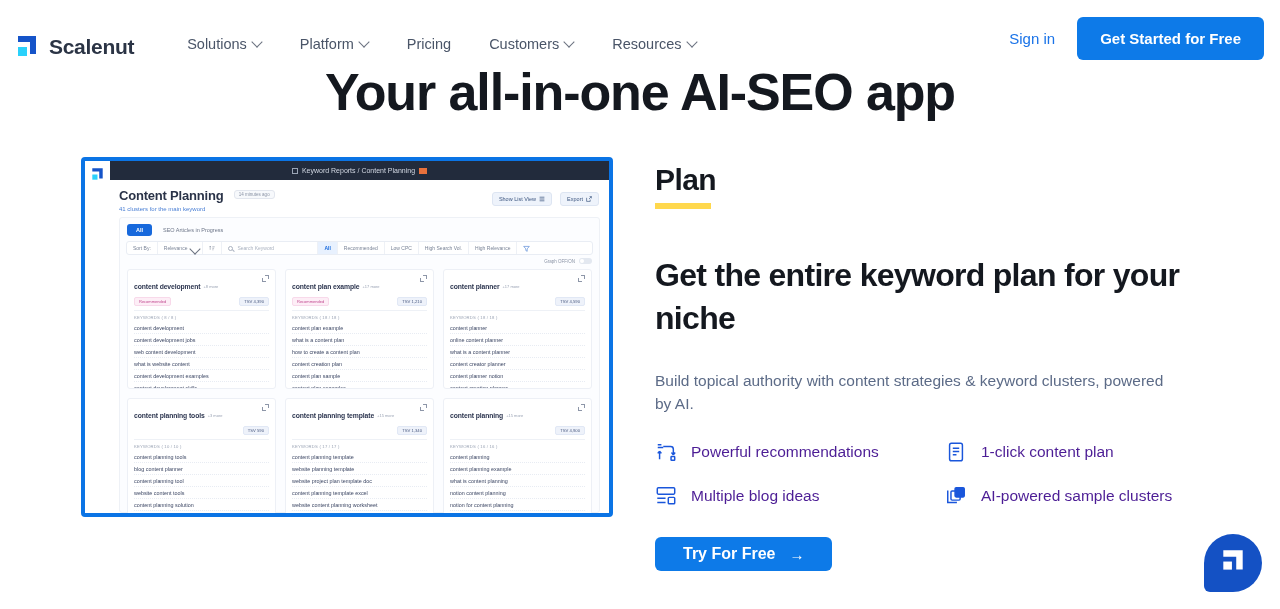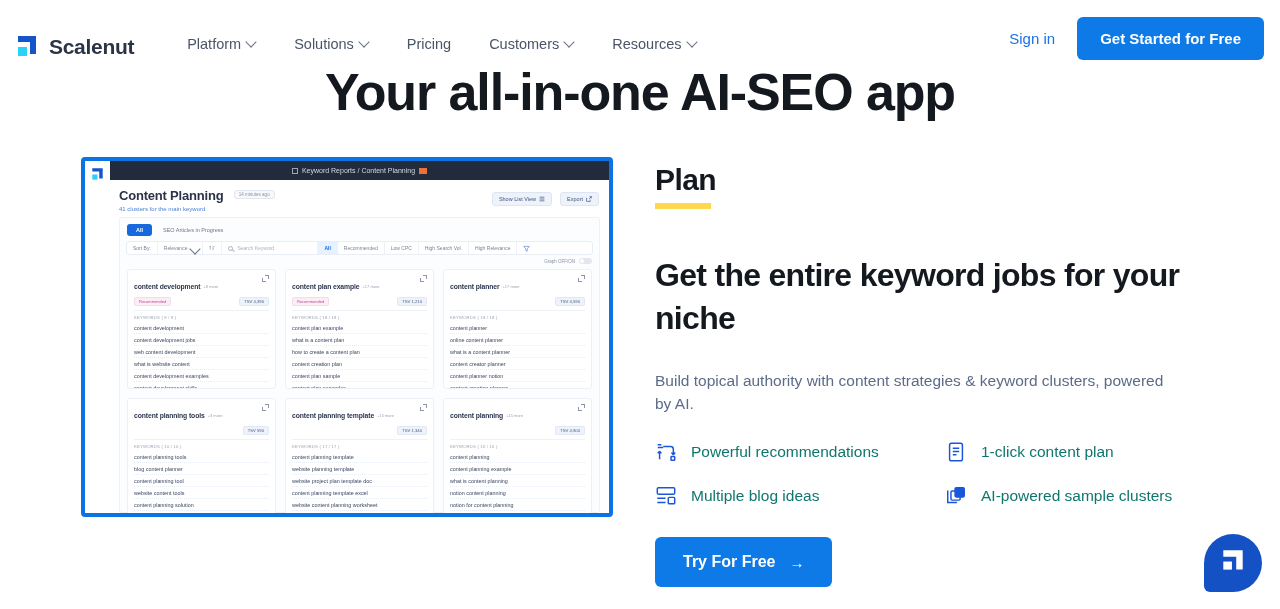--- a/index.html
+++ b/index.html
@@ -210,26 +210,26 @@
     font-size: 32px; font-weight: bold; color: #14181f; line-height: 1.32;
     letter-spacing: -0.7px; margin-top: 45px; max-width: 560px;
   }
   .copy-sub {
     font-size: 15.5px; color: #5c6b87; line-height: 1.5; margin-top: 30px; max-width: 520px;
   }
   .features {
     display: grid; grid-template-columns: 290px auto; row-gap: 22px; margin-top: 26px;
   }
   .feature { display: flex; align-items: center; gap: 14px; }
-  .feature-label { font-size: 15.5px; color: #0f766e; }
+  .feature-label { font-size: 15.5px; color: #4c1d95; }
   .fi { width: 22px; height: 22px; flex: 0 0 22px; }
   .cta {
     margin-top: 30px; display: inline-flex; align-items: center; gap: 14px;
     background: #0d7ae8; color: #fff; border: none; border-radius: 6px;
-    padding: 16px 28px; font-size: 16px; font-weight: bold; cursor: pointer;
+    padding: 8px 28px; font-size: 16px; font-weight: bold; cursor: pointer;
     font-family: "Liberation Sans", sans-serif;
   }
   .cta-arrow { font-size: 15px; font-weight: normal; }
 
   
   .chat-widget {
     position: absolute; right: 18px; bottom: 17px;
     width: 58px; height: 58px; background: #1451c4;
     border-radius: 50% 50% 50% 6px; cursor: pointer;
     display: flex; align-items: center; justify-content: center;
@@ -244,25 +244,25 @@
       <svg width="26" height="26" viewBox="0 0 26 26">
         <path d="M4 2 H22 V20 H16 V8 H4 Z" fill="#1554c9"></path>
         <rect x="4" y="13" width="9" height="9" fill="#2ad1fb"></rect>
       </svg>
     </span>
     <span class="brand-name">Scalenut</span>
   </div>
 
   <div class="nav">
     <div class="nav-item">
+      <span>Solutions</span>
+      <i class="chev"></i>
+    </div>
+    <div class="nav-item">
       <span>Platform</span>
-      <i class="chev"></i>
-    </div>
-    <div class="nav-item">
-      <span>Solutions</span>
       <i class="chev"></i>
     </div>
     <div class="nav-item">
       <span>Pricing</span>
     </div>
     <div class="nav-item">
       <span>Customers</span>
       <i class="chev"></i>
     </div>
     <div class="nav-item">
@@ -495,21 +495,21 @@
       </div>
     </div>
   </div>
 
   <div class="copy">
     <div class="eyebrow-wrap">
       <div class="eyebrow">Plan</div>
       <div class="eyebrow-bar"></div>
     </div>
 
-    <h2 class="copy-head">Get the entire keyword jobs for your niche</h2>
+    <h2 class="copy-head">Get the entire keyword plan for your niche</h2>
     <p class="copy-sub">Build topical authority with content strategies &amp; keyword clusters, powered by AI.</p>
 
     <div class="features">
       <div class="feature">
         <span class="fi">
           <svg width="22" height="22" viewBox="0 0 24 24" fill="none" stroke="#1a56db" stroke-width="1.6">
             <path d="M3 4h4M3 7h6"></path>
             <path d="M5 20V11M5 11l-2 2.5M5 11l2 2.5"></path>
             <path d="M9 6h8a3 3 0 0 1 3 3v6"></path>
             <path d="M20 15l-2-2.5M20 15l2-2.5"></path>

